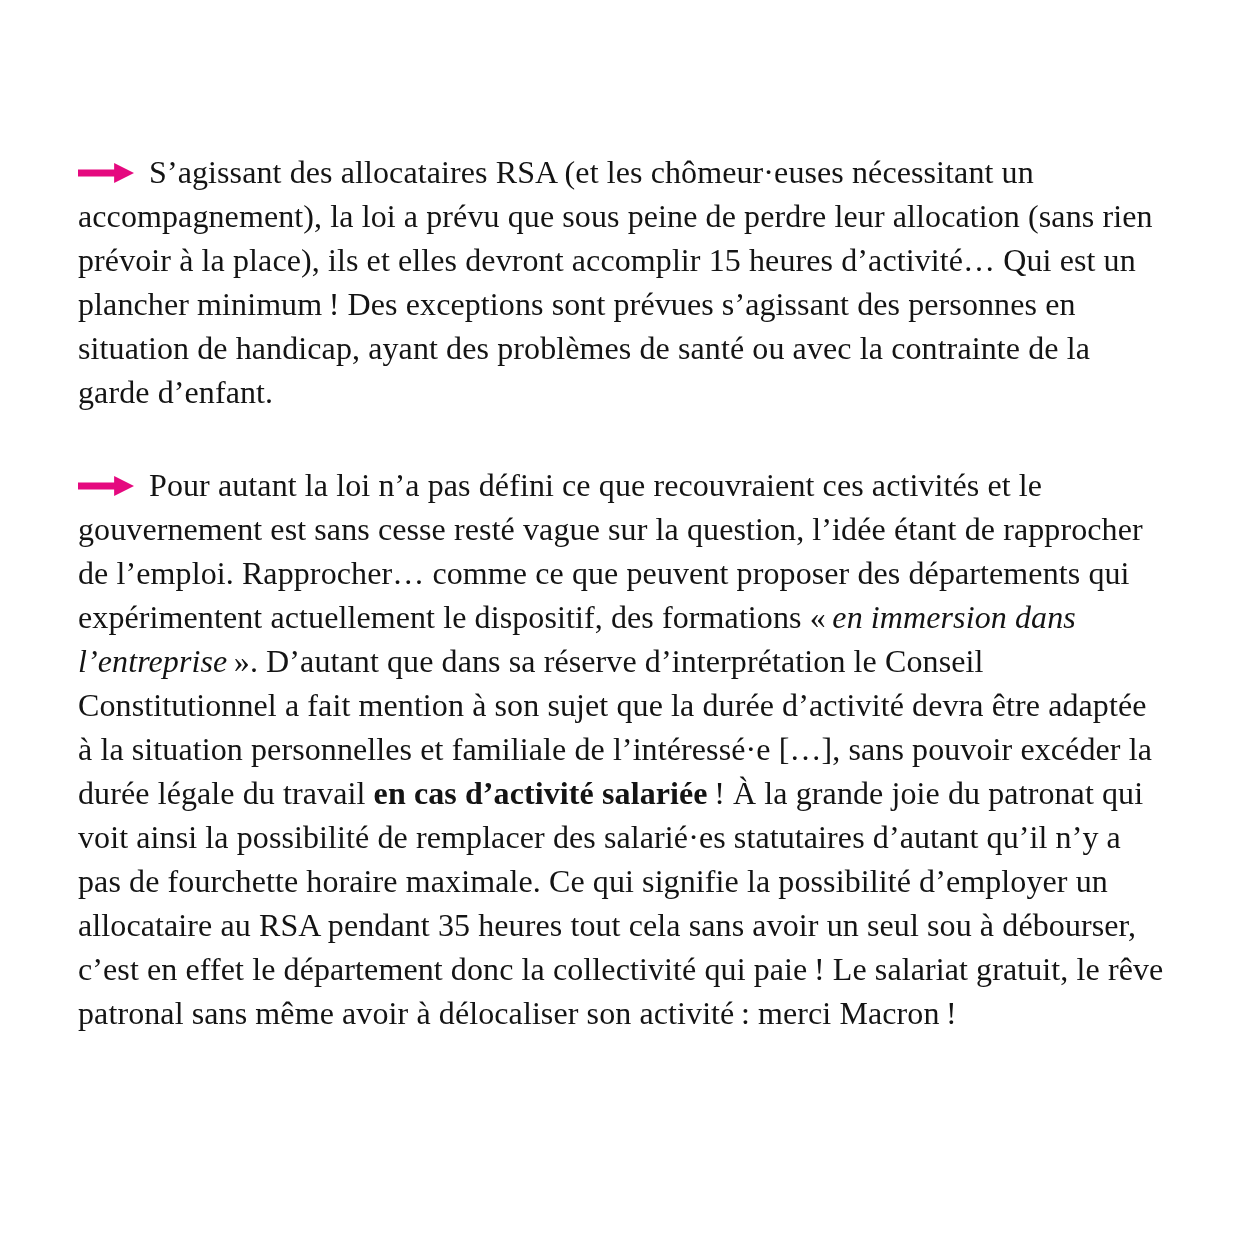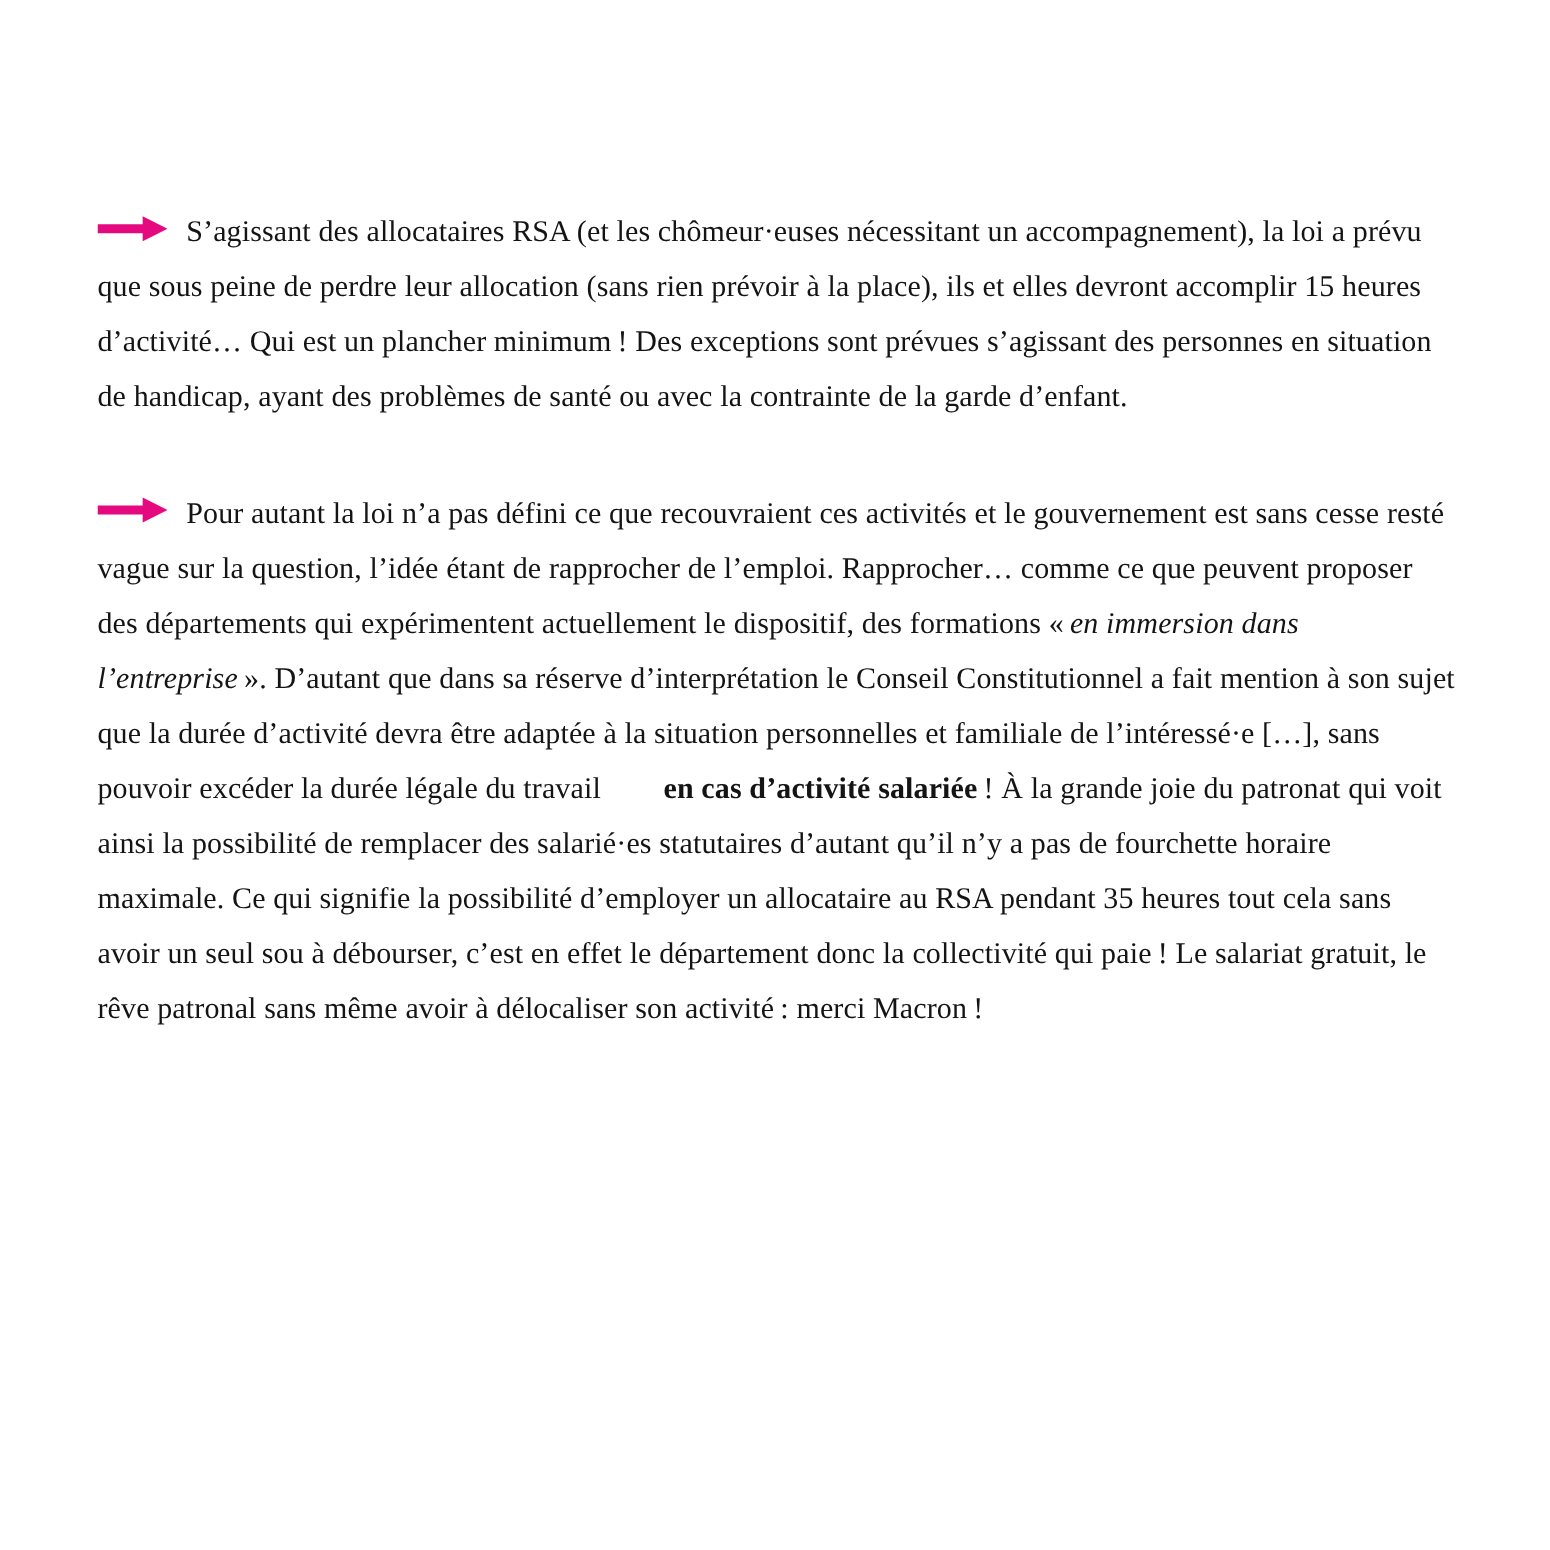--- a/index.html
+++ b/index.html
@@ -11,24 +11,24 @@
     position: relative;
     width: 1240px;
     height: 1240px;
     background: #ffffff;
     overflow: hidden;
     box-sizing: border-box;
   }
   .text-block {
     position: absolute;
     left: 78px;
-    top: 164px;
+    top: 150px;
     width: 1088px;
     font-family: "Liberation Serif", "DejaVu Serif", serif;
-    font-size: 24px;
+    font-size: 32px;
     line-height: 44px;
     color: #141414;
     text-align: left;
     letter-spacing: 0.1px;
   }
   .para {
     margin: 0 0 49px 0;
     padding: 0;
   }
   .arrow {
@@ -38,21 +38,21 @@
     margin-right: 15px;
     vertical-align: -2px;
   }
   .arrow svg {
     display: block;
     width: 100%;
     height: 100%;
   }
   .seg-normal { font-style: normal; font-weight: normal; }
   .seg-italic { font-style: italic; font-weight: normal; }
-  .seg-bold   { font-style: normal; font-weight: bold; margin-left: 44px; }
+  .seg-bold   { font-style: normal; font-weight: bold; }
 </style>
 </head>
 <body>
 
 <div class="page" style="background: rgb(255, 255, 255);">
   <div class="text-block" style="color: rgb(20, 20, 20);">
 
     <p class="para">
       <span class="arrow" aria-hidden="true">
         <svg viewBox="0 0 62 26" xmlns="http://www.w3.org/2000/svg">

